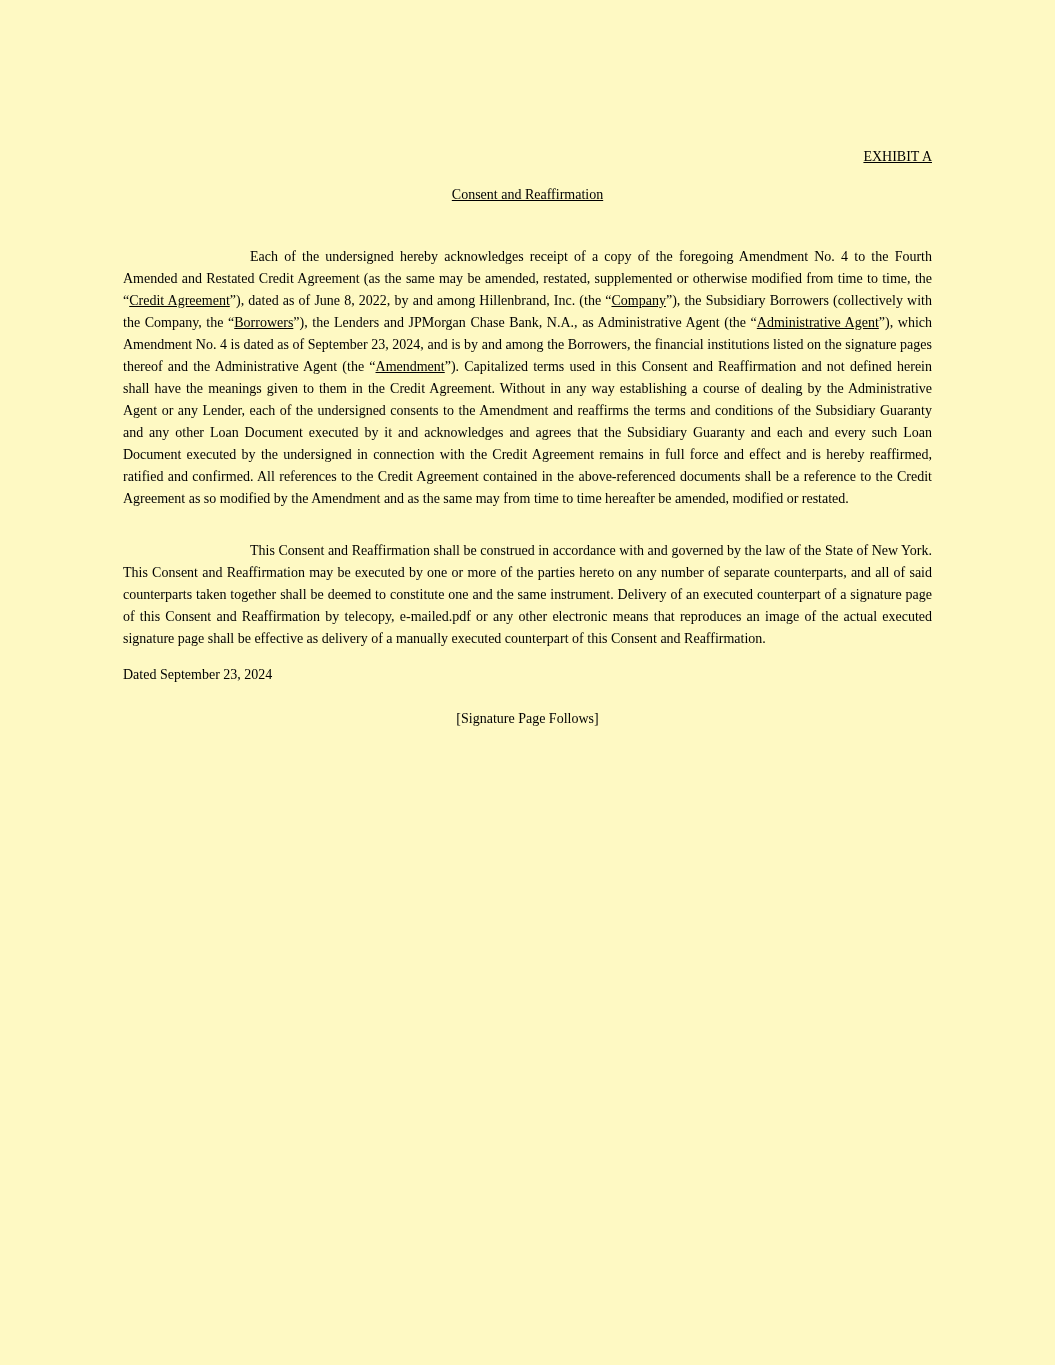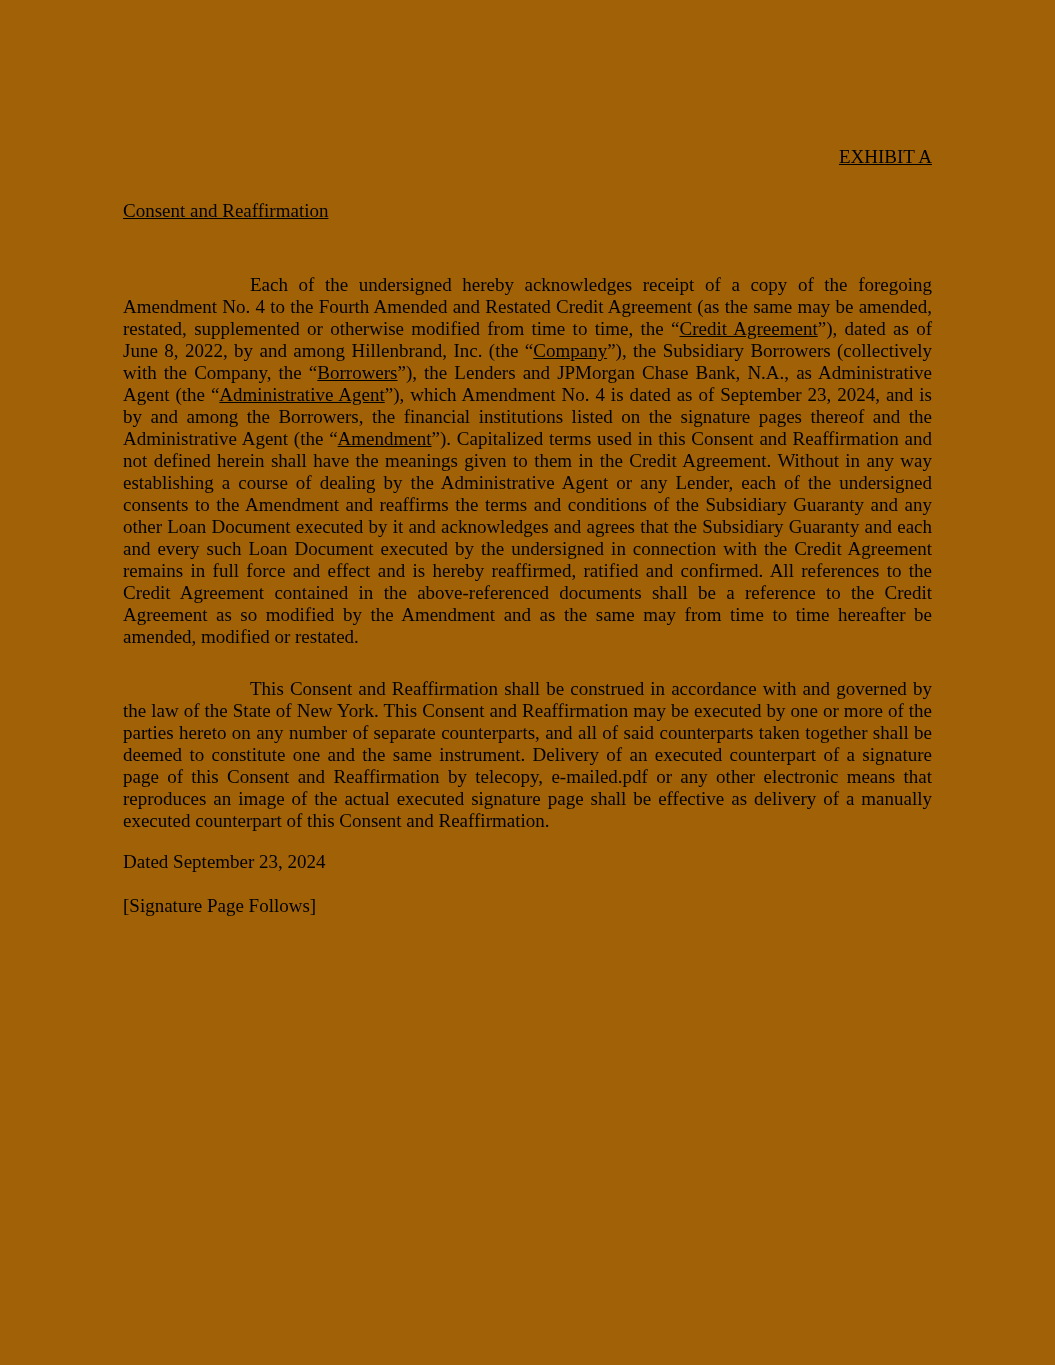--- a/index.html
+++ b/index.html
@@ -4,62 +4,64 @@
 <style>
   html, body {
     margin: 0;
     padding: 0;
     background: #ffffff;
   }
   .page {
     position: relative;
     width: 1055px;
     height: 1365px;
-    background: #a16207;
+    background: #fef9c3;
     color: #000000;
     font-family: "Liberation Serif", "DejaVu Serif", serif;
-    font-size: 19px;
+    font-size: 14px;
     line-height: 22px;
     overflow: hidden;
   }
   .content {
     position: absolute;
     left: 123px;
     top: 146px;
     width: 809px;
   }
   .exhibit-label {
     text-align: right;
   }
   .exhibit-label span {
     text-decoration: underline;
   }
   .doc-title {
-    margin-top: 32px;
+    text-align: center;
+    margin-top: 16px;
   }
   .doc-title span {
     text-decoration: underline;
   }
   .body-para {
-    margin-top: 52px;
+    margin-top: 40px;
     text-align: justify;
     text-indent: 127px;
   }
   .body-para + .body-para {
     margin-top: 30px;
   }
   .u {
     text-decoration: underline;
   }
   .dated-line {
     margin-top: 6px;
     text-align: left;
   }
   .signature-note {
     margin-top: 22px;
+    text-align: center;
   }
 </style>
 </head>
 <body>
 
 <div class="page">
   <div class="content">
 
     <div class="exhibit-label">
       <span>EXHIBIT A</span>

